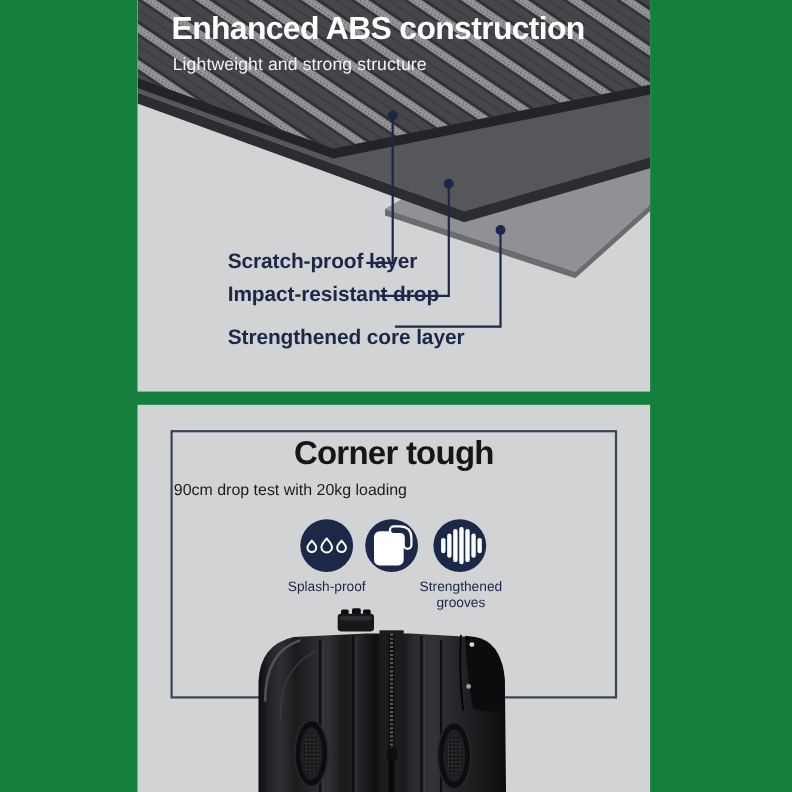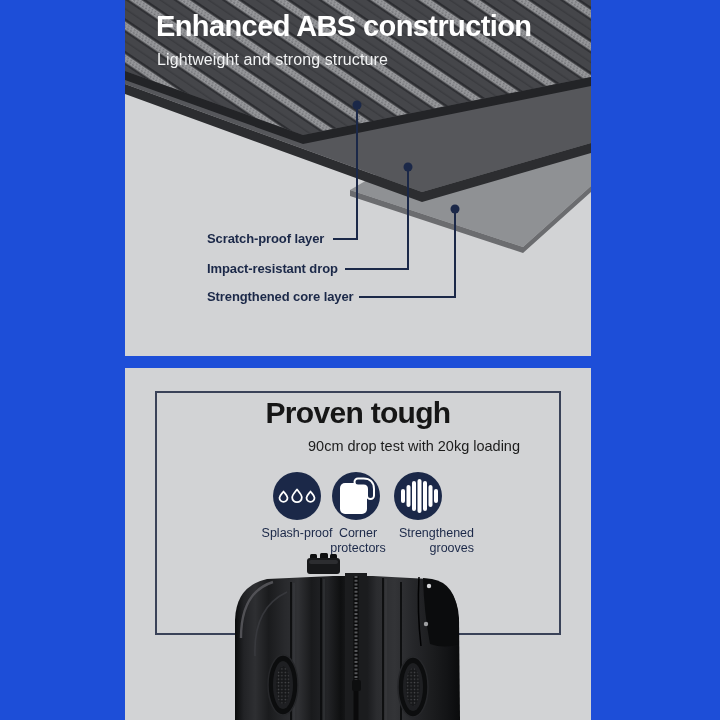--- a/index.html
+++ b/index.html
@@ -1,41 +1,41 @@
 <!DOCTYPE html>
 <html><head>
 <meta charset="utf-8">
 <style>
   html,body{margin:0;padding:0;background:#ffffff;}
-  .canvas{position:relative;width:720px;height:720px;background:#1d4ed8;overflow:hidden;
+  .canvas{position:relative;width:720px;height:720px;background:#15803d;overflow:hidden;
           font-family:"Liberation Sans", sans-serif;}
   .panel{position:absolute;left:125px;width:466px;background:#d2d3d5;overflow:hidden;}
   .panel.top{top:0;height:356px;}
   .panel.bottom{top:368px;height:352px;}
   .layers-svg{position:absolute;left:0;top:0;}
   .top-title{position:absolute;left:31px;top:10px;margin:0;color:#ffffff;
              font-size:29px;font-weight:700;letter-spacing:-0.6px;white-space:nowrap;}
   .top-subtitle{position:absolute;left:32px;top:51px;margin:0;color:#f2f3f4;
                 font-size:16px;font-weight:400;letter-spacing:0.1px;white-space:nowrap;}
   .layer-label{position:absolute;left:82px;height:16px;line-height:16px;color:#1b2848;
-               font-size:13px;font-weight:700;letter-spacing:-0.1px;white-space:nowrap;}
+               font-size:19px;font-weight:700;letter-spacing:-0.1px;white-space:nowrap;}
   .frame{position:absolute;left:30px;top:23px;width:402px;height:240px;
          border:2px solid #3a4258;z-index:1;}
   .bottom-title{position:absolute;left:33px;top:28px;width:400px;margin:0;text-align:center;
                 color:#161616;font-size:30px;font-weight:700;letter-spacing:-0.7px;z-index:2;}
-  .bottom-subtitle{position:absolute;left:33px;top:70px;width:320px;margin:0;text-align:right;
-                   color:#1c1c1c;font-size:14.5px;font-weight:400;z-index:2;padding-left:42px;}
+  .bottom-subtitle{position:absolute;left:33px;top:70px;width:320px;margin:0;text-align:left;
+                   color:#1c1c1c;font-size:14.5px;font-weight:400;z-index:2;}
   .circle{position:absolute;top:104px;width:48px;height:48px;border-radius:50%;
           background:#1b2848;z-index:2;}
   .circle svg{position:absolute;left:0;top:0;}
   .feat-label{position:absolute;top:158px;text-align:center;color:#1b2848;
               font-size:12.5px;font-weight:400;line-height:15px;z-index:2;}
   .feat-label.one{left:117px;width:110px;white-space:nowrap;}
   .feat-label.two{left:193px;width:80px;}
-  .feat-label.three{left:239px;width:110px;text-align:right;}
+  .feat-label.three{left:239px;width:110px;}
   .suitcase{position:absolute;left:108px;top:184px;z-index:3;}
 </style>
 </head>
 <body>
 
 <div class="canvas">
 
   <section class="panel top">
 
     <svg class="layers-svg" width="466" height="356" viewBox="0 0 466 356">
@@ -76,28 +76,28 @@
         <circle cx="283" cy="167" r="4.5"></circle>
         <circle cx="330" cy="209" r="4.5"></circle>
       </g>
     </svg>
 
     <h1 class="top-title">Enhanced ABS construction</h1>
     <p class="top-subtitle">Lightweight and strong structure</p>
 
     <div class="layer-label" style="top:231px;">Scratch-proof layer</div>
     <div class="layer-label" style="top:261px;">Impact-resistant drop</div>
-    <div class="layer-label" style="top:289px;">Strengthened core layer</div>
+    <div class="layer-label" style="top:300px;">Strengthened core layer</div>
   </section>
 
   <section class="panel bottom">
 
     <div class="frame"></div>
 
-    <h2 class="bottom-title">Proven tough</h2>
+    <h2 class="bottom-title">Corner tough</h2>
     <p class="bottom-subtitle">90cm drop test with 20kg loading</p>
 
     <div class="circle" style="left:148px;">
       <svg width="48" height="48" viewBox="0 0 48 48">
         <g fill="none" stroke="#ffffff" stroke-width="1.8" stroke-linejoin="round">
           <path d="M10.5,19.5 C12,21.5 14.5,23.5 14.5,25.8 A4,4 0 1 1 6.5,25.8 C6.5,23.5 9,21.5 10.5,19.5 Z"></path>
           <path d="M24,17.5 C25.8,20 28.8,22.5 28.8,25.4 A4.8,4.8 0 1 1 19.2,25.4 C19.2,22.5 22.2,20 24,17.5 Z"></path>
           <path d="M37.5,19.5 C39,21.5 41.5,23.5 41.5,25.8 A4,4 0 1 1 33.5,25.8 C33.5,23.5 36,21.5 37.5,19.5 Z"></path>
         </g>
       </svg>
@@ -117,21 +117,20 @@
           <line x1="20" y1="11" x2="20" y2="37"></line>
           <line x1="25.5" y1="9" x2="25.5" y2="39"></line>
           <line x1="31" y1="11" x2="31" y2="37"></line>
           <line x1="36.5" y1="15" x2="36.5" y2="33"></line>
           <line x1="42" y1="19" x2="42" y2="29"></line>
         </g>
       </svg>
     </div>
 
     <div class="feat-label one">Splash-proof</div>
-    <div class="feat-label two">Corner protectors</div>
     <div class="feat-label three">Strengthened grooves</div>
 
     <svg class="suitcase" width="229" height="168" viewBox="0 0 229 168">
       <defs>
         <linearGradient id="bodyGrad" x1="0" y1="0" x2="1" y2="0">
           <stop offset="0" stop-color="#0a0b0c"></stop>
           <stop offset="0.04" stop-color="#222326"></stop>
           <stop offset="0.09" stop-color="#2e2f32"></stop>
           <stop offset="0.15" stop-color="#1a1b1d"></stop>
           <stop offset="0.22" stop-color="#28292c"></stop>

